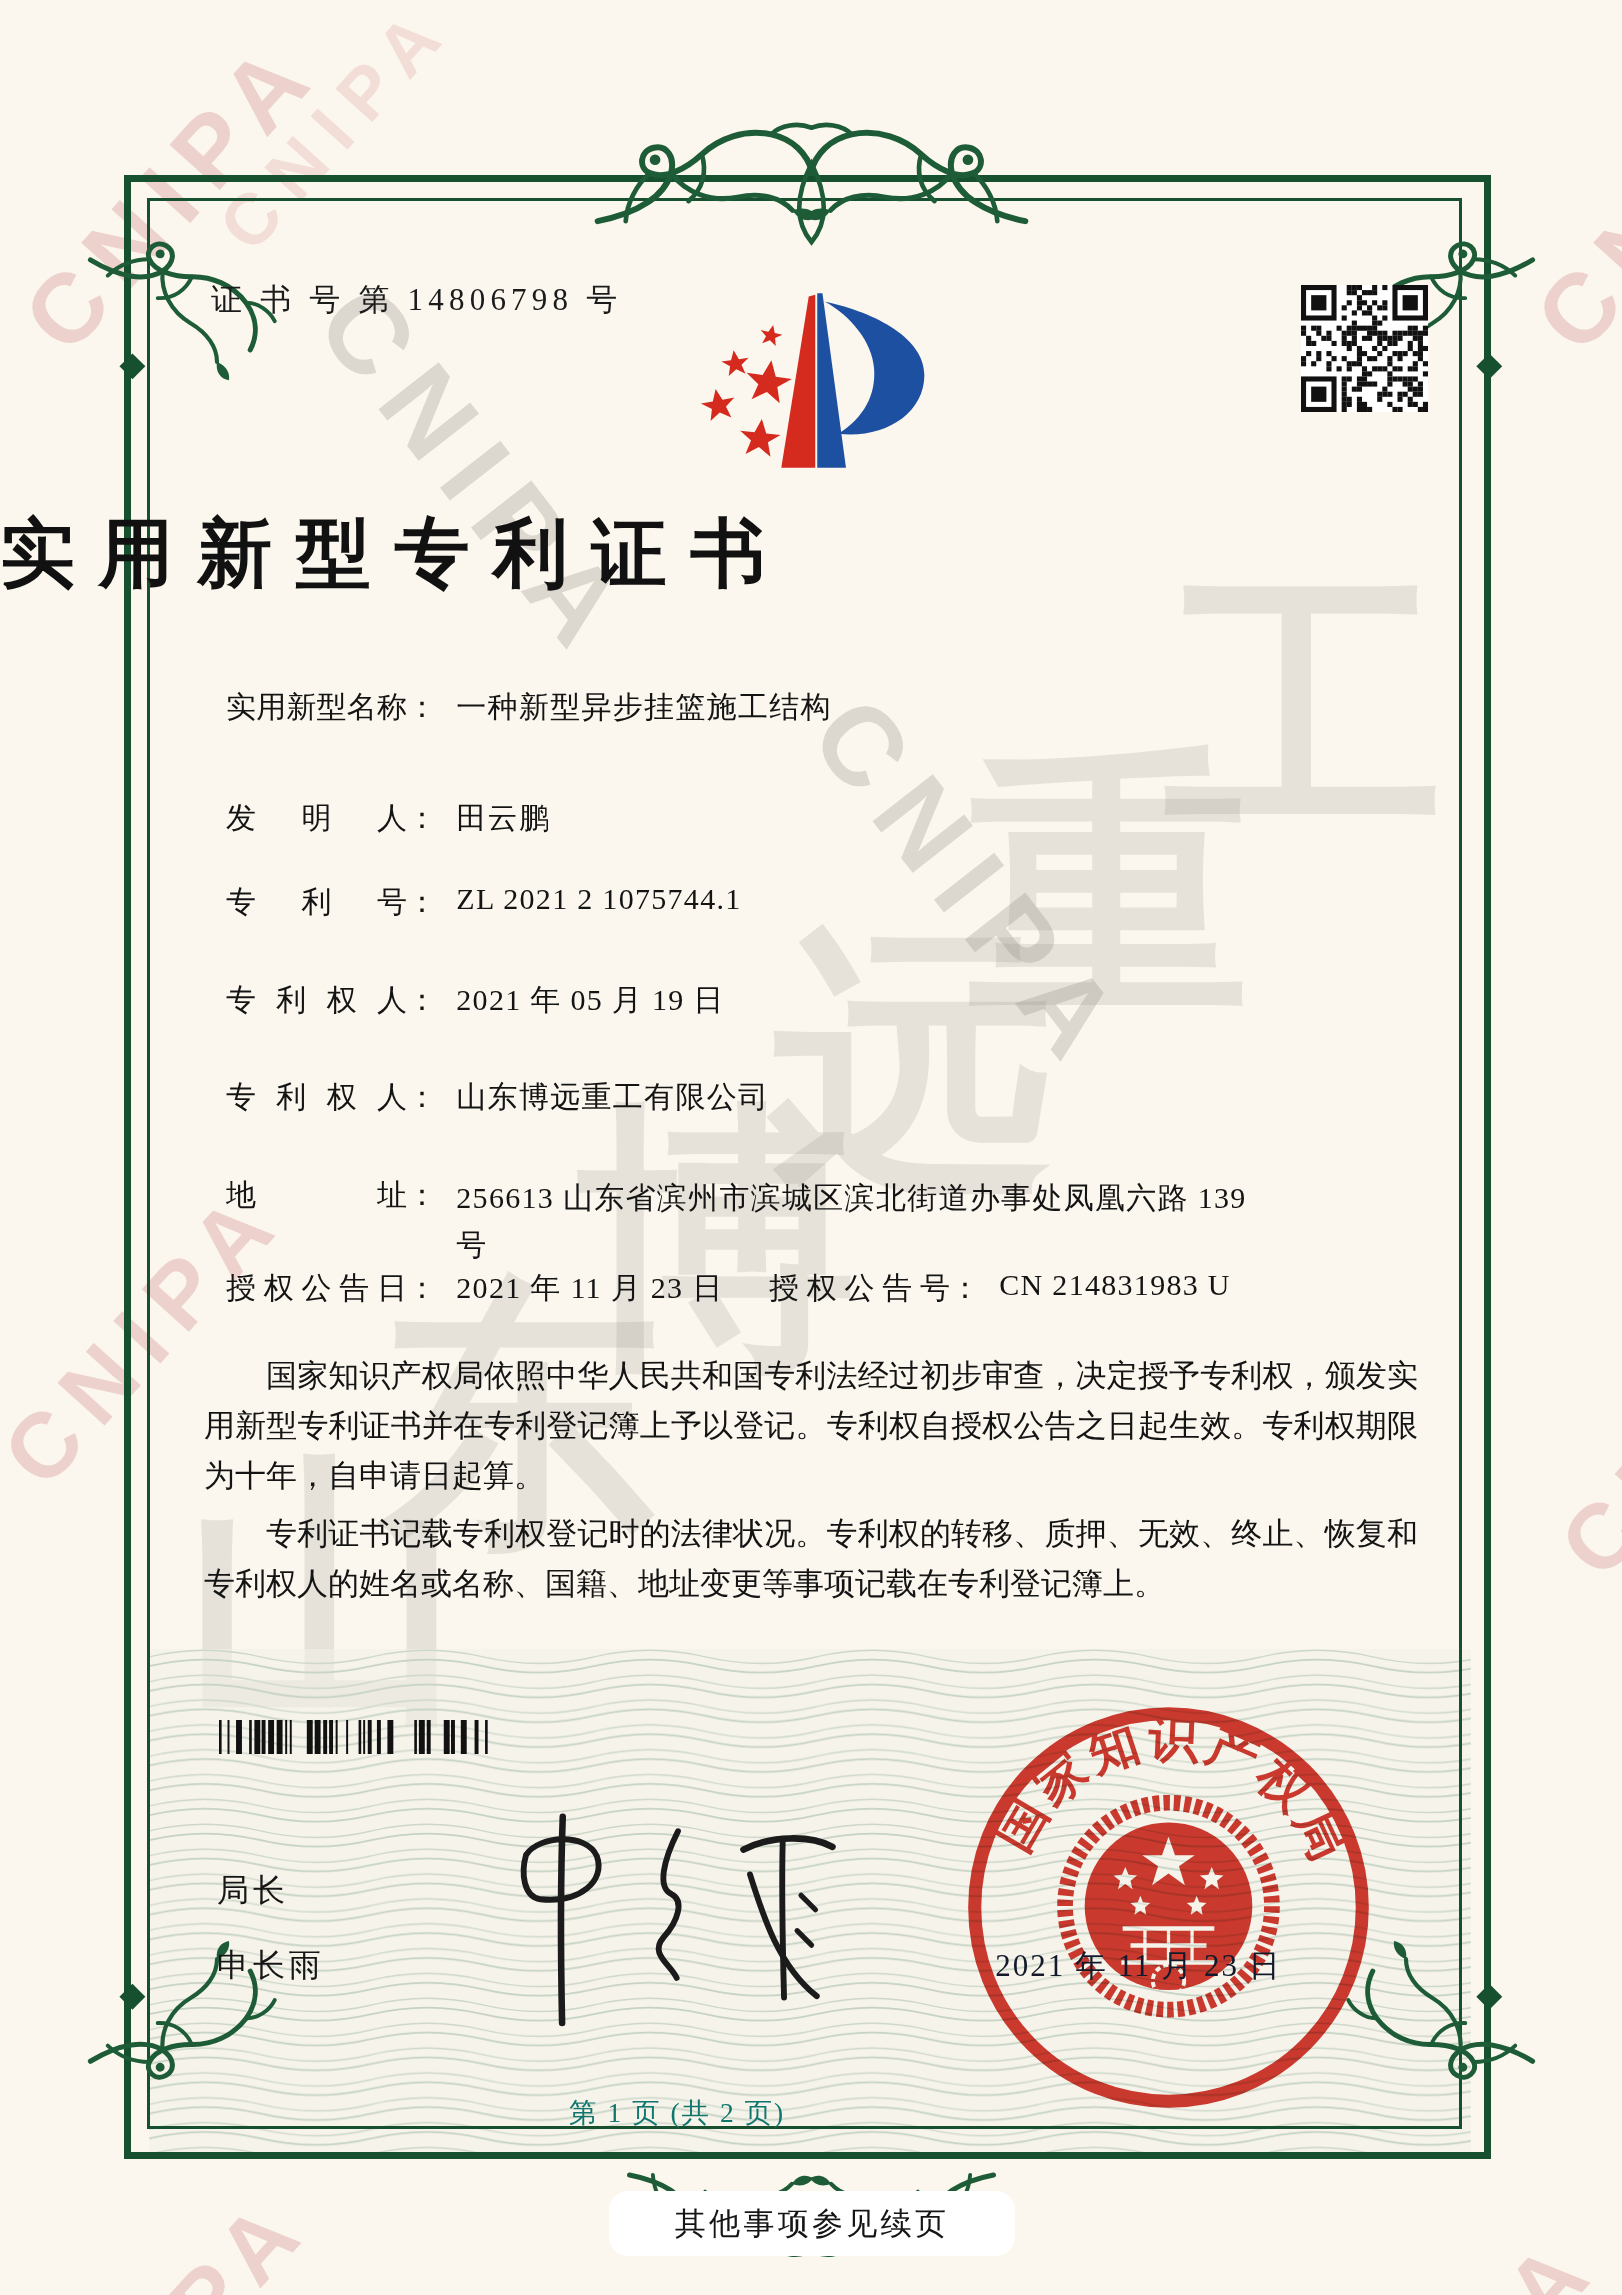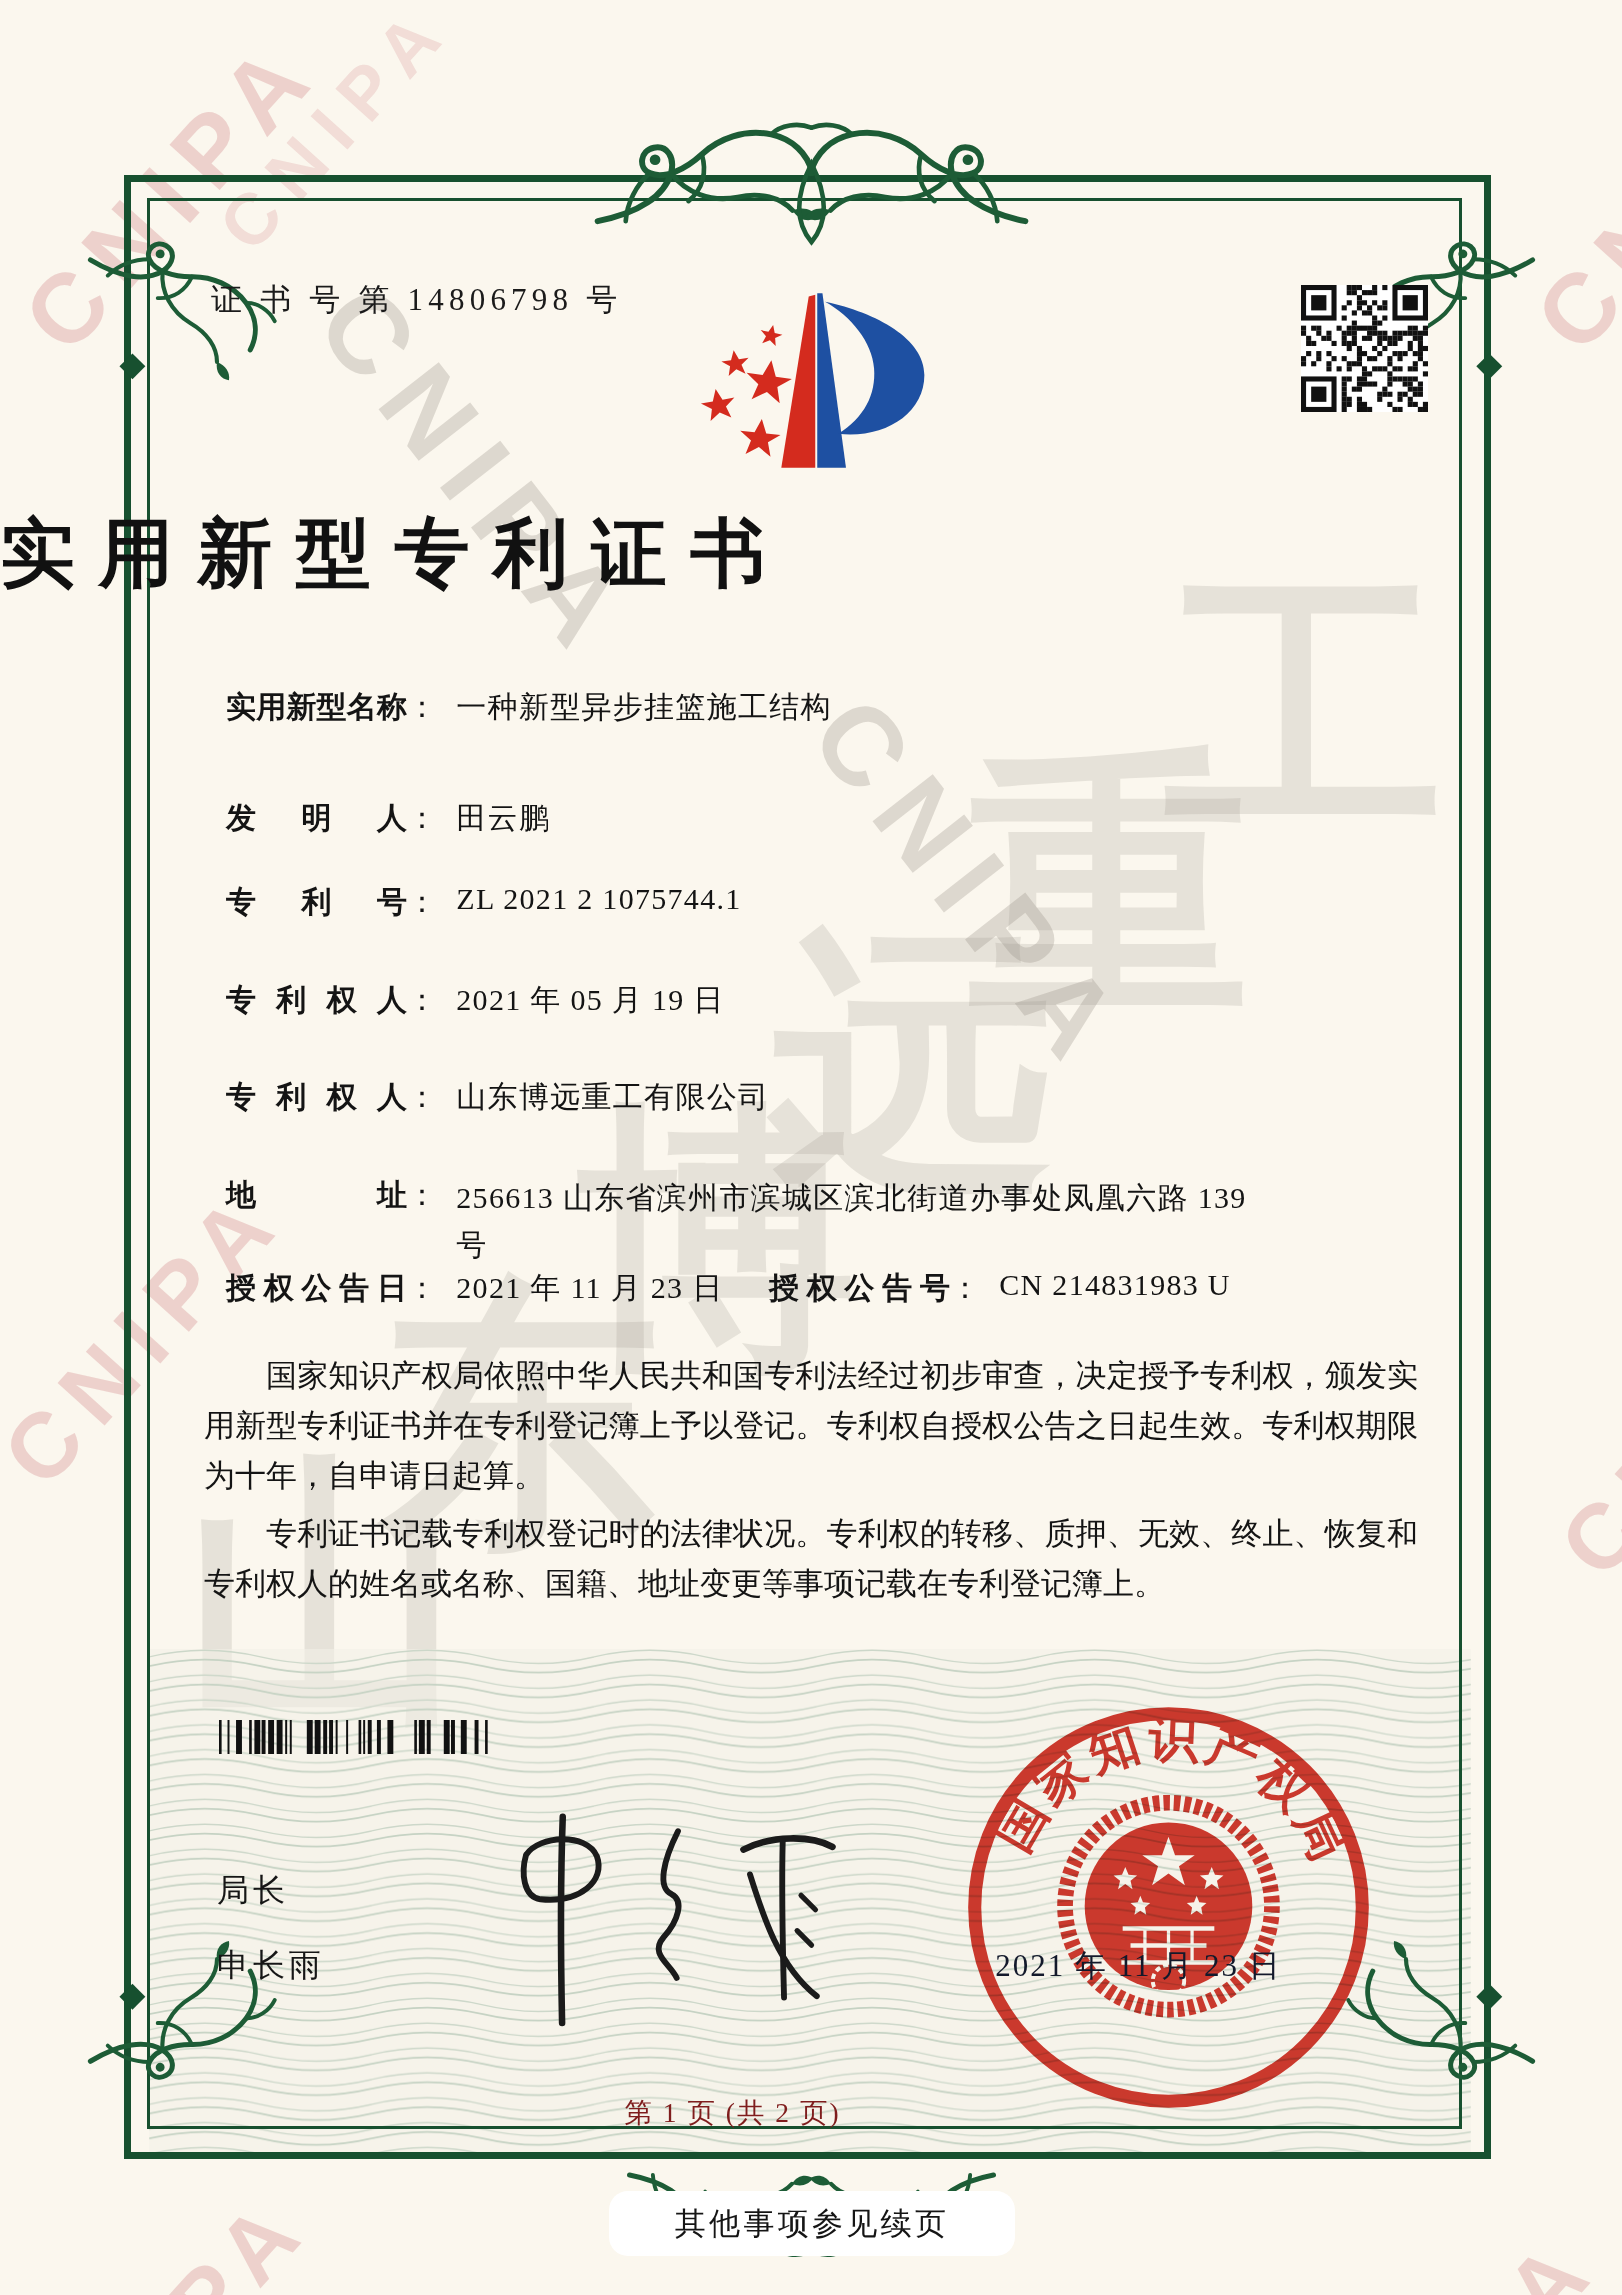--- a/index.html
+++ b/index.html
@@ -21,38 +21,38 @@
   .orn-svg{position:absolute;left:0;top:0;z-index:4;pointer-events:none;}
 
   
   .cert-no{position:absolute;left:211px;top:279px;font-size:31px;color:#1b1b1b;letter-spacing:5.2px;z-index:5;}
   .logo{position:absolute;left:681px;top:277px;width:262px;height:196px;z-index:5;}
   .qr{position:absolute;left:1301px;top:285px;width:127px;height:127px;background:#fff;z-index:5;}
   .title{position:absolute;left:0;top:504px;width:1623px;text-align:left;font-size:75px;font-weight:bold;color:#111;letter-spacing:23.6px;z-index:5;}
 
   
   .field{position:absolute;left:226px;font-size:30px;color:#141414;z-index:5;}
-  .f-label{display:inline-block;width:181px;text-align:justify;text-align-last:justify;vertical-align:top;font-weight:bold;}
+  .f-label{display:inline-block;width:181px;text-align:justify;text-align-last:justify;vertical-align:top;}
   .f-colon{display:inline-block;vertical-align:top;}
   .f-value{display:inline-block;vertical-align:top;margin-left:11.8px;letter-spacing:1.3px;}
   .addr-value{width:811px;line-height:1.55;}
   .grant2{position:absolute;left:543px;top:0;white-space:nowrap;}
   .grant-row{width:1243px;}
 
   
   .body-text{position:absolute;left:196px;top:1343px;width:1230px;font-size:31px;line-height:50px;color:#141414;text-align:justify;z-index:5;}
   .body-text p{margin:8px;text-indent:2em;}
 
   
   .barcode{position:absolute;left:219px;top:1720px;width:270px;height:34px;z-index:5;}
   .officer{position:absolute;left:217px;font-size:32px;color:#161616;font-family:"Liberation Sans","DejaVu Sans",sans-serif;letter-spacing:3.9px;z-index:5;}
   .signature{position:absolute;left:458px;top:1797px;width:419px;height:236px;z-index:5;}
   .seal{position:absolute;left:959px;top:1698px;width:419px;height:419px;z-index:6;mix-blend-mode:multiply;opacity:0.95;}
   .seal-date{position:absolute;left:962px;top:1945px;width:353px;text-align:center;font-size:31px;color:#13192b;letter-spacing:2px;z-index:7;}
-  .page-info{position:absolute;left:569px;top:2095px;width:327px;text-align:center;font-size:27.5px;color:#7f1d1d;letter-spacing:2px;z-index:5;}
+  .page-info{position:absolute;left:569px;top:2095px;width:327px;text-align:left;font-size:27.5px;color:#0f766e;letter-spacing:2px;z-index:5;}
   .cont-strip{position:absolute;left:609px;top:2191px;width:406px;height:65px;background:#ffffff;z-index:8;display:flex;align-items:center;justify-content:center;border-radius:19px;}
   .cont-note{font-size:31px;color:#151515;letter-spacing:3.3px;}
 </style>
 </head>
 <body>
 
 <div class="page">
 
   <div class="wm wm-pink" style="left:-19.6px;top:137px;">CNIPA</div>
   <div class="wm wm-pink" style="left:183px;top:85px;font-size:72px;opacity:.7;">CNIPA</div>

